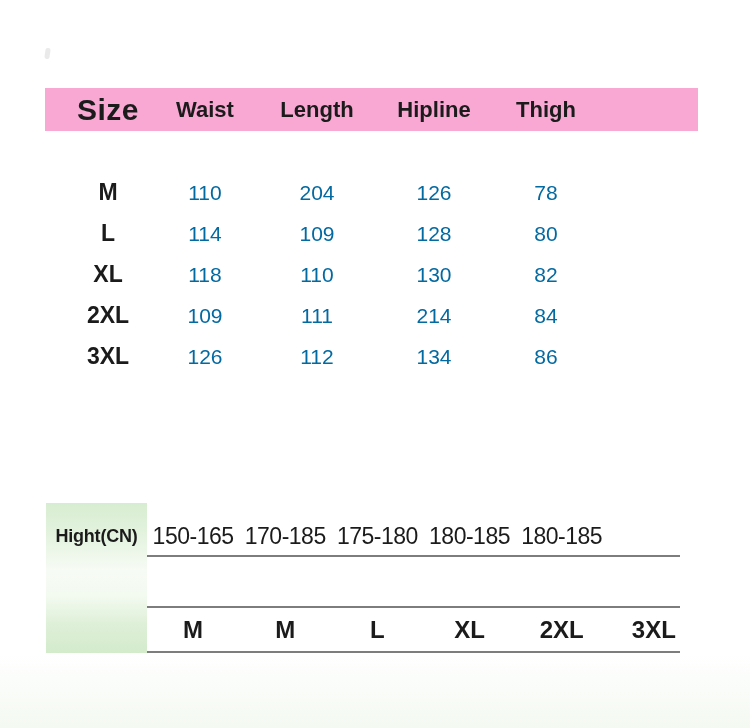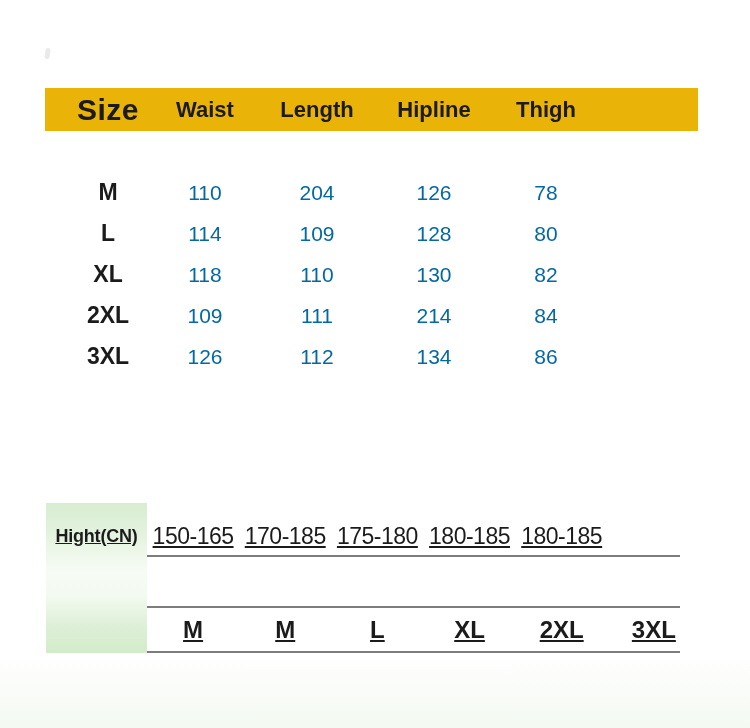--- a/index.html
+++ b/index.html
@@ -4,21 +4,21 @@
 <style>
   html,body{margin:0;padding:0;}
   body{
     width:750px;height:728px;position:relative;overflow:hidden;
     background:#ffffff;color:#1b1b1b;
     font-family:"Liberation Sans", sans-serif;
   }
   
   .size-bar{
     position:absolute;left:45px;top:88px;width:653px;height:43px;
-    background:#eab308;
+    background:#f9a8d4;
     display:grid;grid-template-columns:126px 68px 156px 78px 146px;
     align-items:center;justify-items:center;
   }
   .h{font-weight:700;font-size:22px;white-space:nowrap;}
   .h-size{font-size:30px;font-weight:800;letter-spacing:.5px;}
   .size-body{
     position:absolute;left:45px;top:172px;width:653px;
     display:grid;grid-template-columns:126px 68px 156px 78px 146px;
     grid-auto-rows:41px;align-items:center;justify-items:center;
   }
@@ -26,21 +26,21 @@
   .v{font-size:21px;font-weight:400;color:#0369a1;white-space:nowrap;}
   
   .fit-table{position:absolute;left:46px;top:503px;width:654px;height:150px;}
   .fit-label-bg{
     position:absolute;left:0;top:0;width:101px;height:150px;
     background:linear-gradient(180deg,#d7edd1 0%,#e4f3df 22%,#f7fbf5 45%,#f3faf0 62%,#dff0d9 80%,#d3ebcb 100%);
   }
   .fit-row{
     position:absolute;left:0;width:654px;
     display:grid;grid-template-columns:101px repeat(6,92.16px);
-    align-items:center;justify-items:center;text-decoration:underline;
+    align-items:center;justify-items:center;
   }
   .fit-row-height{top:14px;height:38px;}
   .fit-row-weight{top:54px;height:49px;}
   .fit-row-size{top:105px;height:43px;}
   .fit-label{font-weight:700;font-size:18px;letter-spacing:-.2px;white-space:nowrap;}
   .fv-h{font-size:23px;font-weight:400;letter-spacing:-.5px;white-space:nowrap;}
   .fv-w{font-size:26px;font-weight:700;letter-spacing:-.5px;white-space:nowrap;}
   .fv-s{font-size:24px;font-weight:700;white-space:nowrap;}
   .fit-line{position:absolute;left:101px;width:533px;height:1.5px;background:#7d7d7d;}
   .line1{top:52px;}.line2{top:103px;}.line3{top:148px;}

